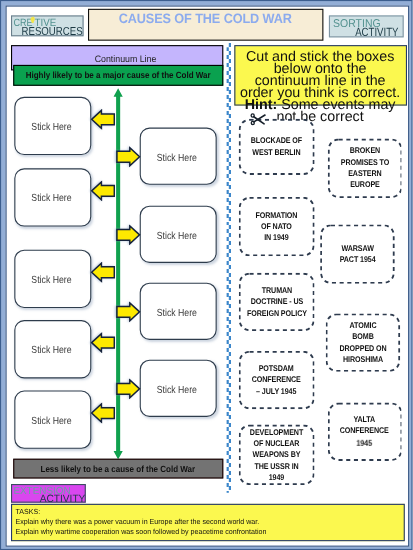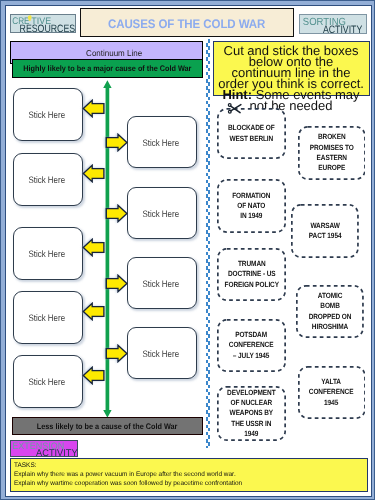--- a/index.html
+++ b/index.html
@@ -12,21 +12,21 @@
   .inner{position:absolute;left:0;top:0;width:375px;height:500px;background:transparent;}
   .innerborder{position:absolute;left:4px;top:4px;width:367px;height:492px;box-sizing:border-box;border:1.5px solid #2f4f7f;background:#fff;}
 
   
   .logo-box{position:absolute;left:8.5px;top:12.5px;width:66.5px;height:19.5px;
             box-sizing:border-box;background:#cfe0e4;border:1px solid #6a7f8c;}
   .logo-svg{position:absolute;left:-1px;top:-1px;}
 
   .title-box{position:absolute;left:79px;top:7px;width:214px;height:29px;
              box-sizing:border-box;background:#f7edd6;border:1.5px solid #111;
-             display:flex;align-items:center;justify-content:center;}
+             display:flex;justify-content:center;}
   .title-text{font-size:12.4px;font-weight:bold;color:#8cabee;letter-spacing:-0.1px;
               transform:scaleX(0.93) translateY(0.8px);display:inline-block;}
 
   .sort-box{position:absolute;left:298px;top:13.3px;width:67.8px;height:19.7px;
             box-sizing:border-box;background:#cfe0e4;border:1px solid #7f95a3;}
   .sort-svg{position:absolute;left:-1px;top:-1px;}
 
   
   .continuum{position:absolute;left:9px;top:40px;width:193px;height:23px;
              box-sizing:border-box;background:#c4b5fd;border:1.5px solid #000;
@@ -185,21 +185,21 @@
         <span>Stick Here</span>
       </div>
   <svg class="yarr" style="left:104.3px;top:343.2px;" width="23" height="19" viewBox="0 0 23 19">
         <path d="M21.9 9.5 L13.0 1.3 L13.0 4.6 L1.3 4.6 L1.3 14.4 L13.0 14.4 L13.0 17.7 Z" fill="#fde900" stroke="#16233c" stroke-width="1.35" stroke-linejoin="miter"></path>
       </svg>
 
   <div class="vdash"></div>
   <div class="vdash2"></div>
   <div class="instr">
     <p>Cut and stick the boxes below onto the continuum line in the order you think is correct.</p>
-    <p><b>Hint:</b> <span>Some events may not be needed</span></p>
+    <p><b>Hint:</b> <span>Some events may not be correct</span></p>
   </div>
   <svg class="scissors" width="16" height="13" viewBox="0 0 16 13" shape-rendering="geometricPrecision">
     <circle cx="2.7" cy="3.0" r="1.4" fill="none" stroke="#17202b" stroke-width="1.2"></circle>
     <circle cx="2.8" cy="9.8" r="1.4" fill="none" stroke="#17202b" stroke-width="1.2"></circle>
     <path d="M3.7 4.1 L13.1 10.6" stroke="#17202b" stroke-width="1.5" stroke-linecap="round"></path>
     <path d="M3.8 8.8 L13.9 2.6" stroke="#17202b" stroke-width="1.5" stroke-linecap="round"></path>
   </svg>
 
   <div class="card" style="left:216px;top:107px;width:69px;height:51px;">
         <svg class="cardborder" width="69" height="51" viewBox="0 0 69 51">

